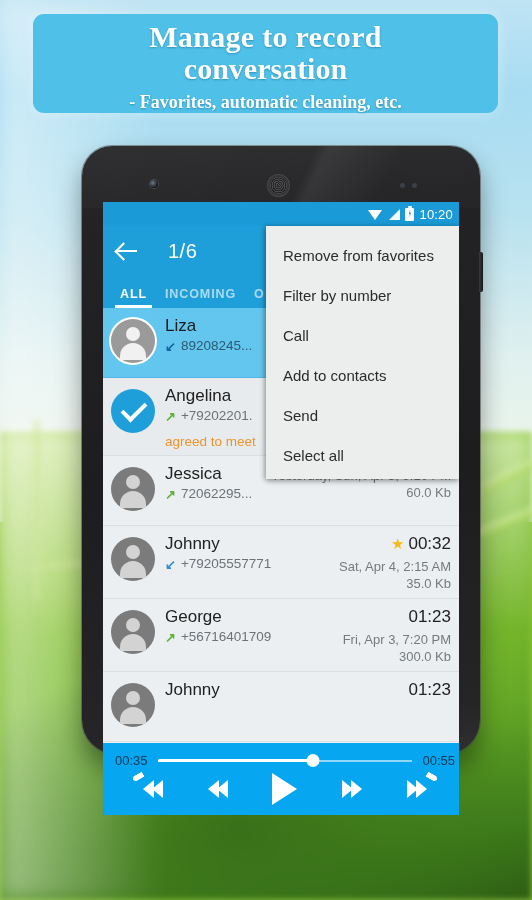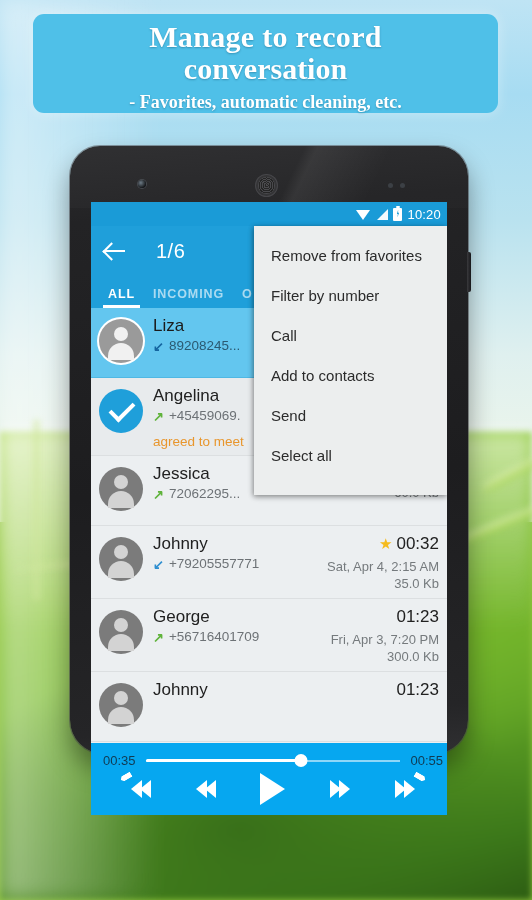--- a/index.html
+++ b/index.html
@@ -70,21 +70,21 @@
     font-size:30px; font-weight:bold; line-height:32px;
     text-shadow:0 1px 2px rgba(0,60,90,.35);
   }
   .banner .l3 {
     font-size:18px; font-weight:bold; line-height:30px; margin-top:2px;
     text-shadow:0 1px 2px rgba(0,60,90,.35);
   }
 
   
   .phone {
-    position:absolute; left:70px; top:146px; width:398px; height:608px;
+    position:absolute; left:82px; top:146px; width:398px; height:608px;
     background:linear-gradient(175deg,#2c2c2e 0%,#232325 12%,#1d1d1f 55%,#252527 92%,#303032 100%);
     border-radius:30px 30px 34px 34px;
     box-shadow:0 14px 26px rgba(0,0,0,.40), 0 0 0 1px rgba(90,90,95,.55);
   }
   .phone .glossy {
     position:absolute; left:0; top:0; width:100%; height:62px;
     border-radius:30px 30px 0 0;
     background:linear-gradient(116deg, rgba(255,255,255,.02) 0 55%, rgba(255,255,255,.08) 58%, rgba(255,255,255,.015) 75%);
     pointer-events:none;
   }
@@ -181,21 +181,21 @@
   .rowright { text-align:right; flex:none; padding-left:6px; }
   .dur { font-size:17px; color:#212121; line-height:21px; display:flex; align-items:center; justify-content:flex-end; gap:4px; }
   .star { color:#f5bb1d; font-size:15px; }
   .rdate { font-size:13px; color:#757a7d; line-height:17px; margin-top:4px; }
   .rsize { font-size:13px; color:#757a7d; line-height:17px; }
 
   
   .menu {
     position:absolute; right:0; top:24px; width:193px;
     background:#eceeee; box-shadow:-1px 1px 5px rgba(0,0,0,.30), 0 2px 6px rgba(0,0,0,.22);
-    padding:9px 0 20px 0; z-index:20;
+    padding:9px 0 4px 0; z-index:20;
   }
   .menuitem { font-size:15px; color:#2b2b2b; padding:12px 17px 11px 17px; cursor:pointer; white-space:nowrap; }
 
   
   .player {
     position:absolute; left:0; bottom:0; width:100%; height:72px; background:#06a7f0; z-index:25;
     padding:10px 4px 6px 12px;
   }
   .seekrow { display:flex; align-items:center; gap:10px; }
   .tlabel { color:#113a52; font-size:13px; }
@@ -274,21 +274,21 @@
         </div>
         <div class="rowright"></div>
       </div>
 
       <div class="row sel2">
         <div class="avatar check"></div>
         <div class="rowmid">
           <div class="rname">Angelina</div>
           <div class="rnum">
             <span class="arrow out">↗</span>
-            <span>+45459069.</span>
+            <span>+79202201.</span>
           </div>
           <div class="note">agreed to meet</div>
         </div>
         <div class="rowright"></div>
       </div>
 
       <div class="row">
         <div class="avatar"></div>
         <div class="rowmid">
           <div class="rname">Jessica</div>

